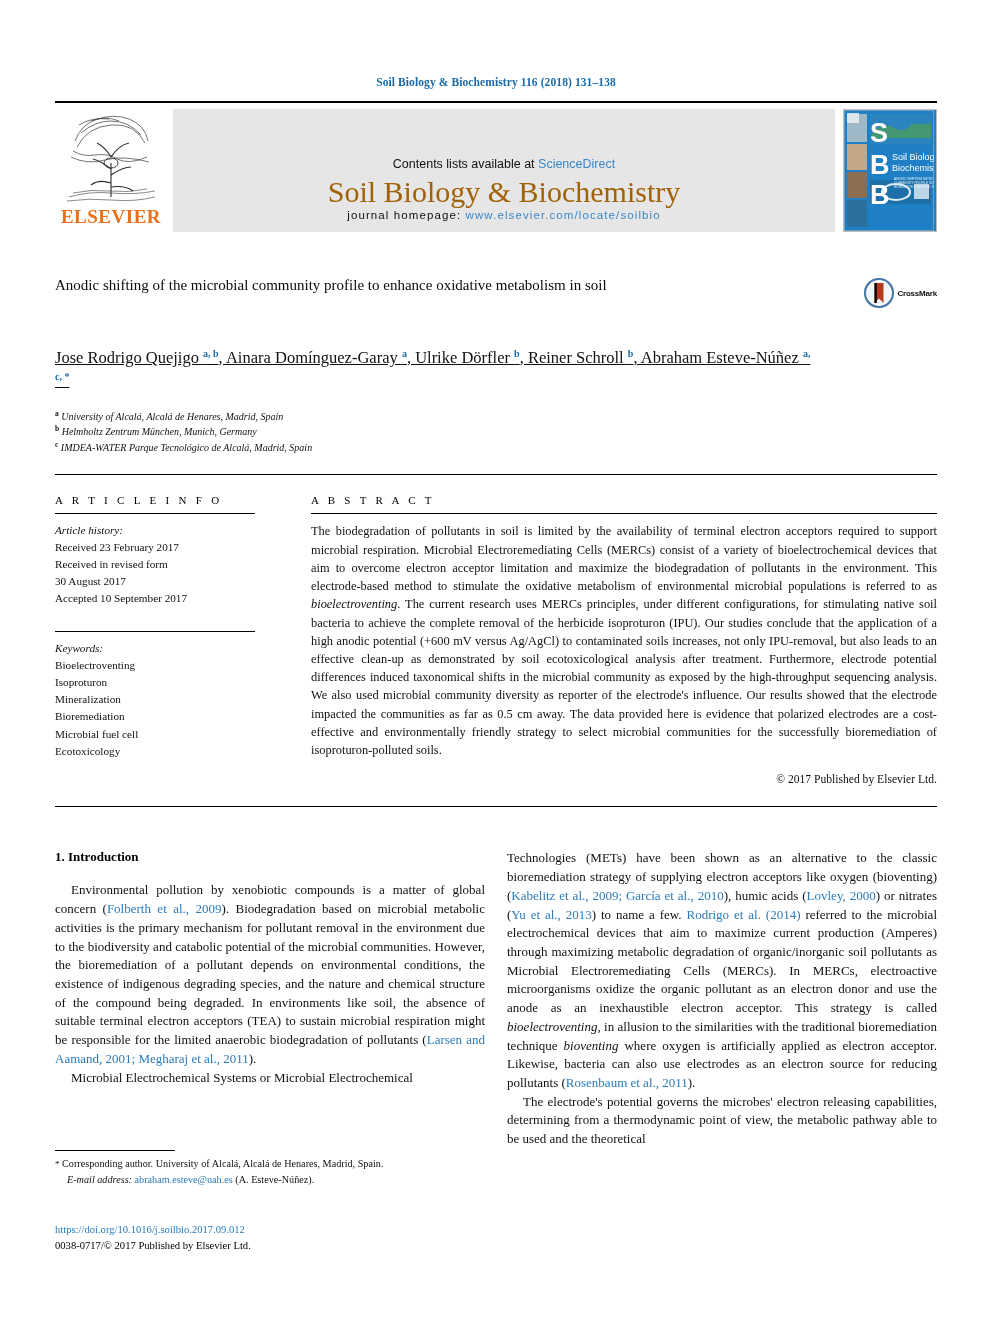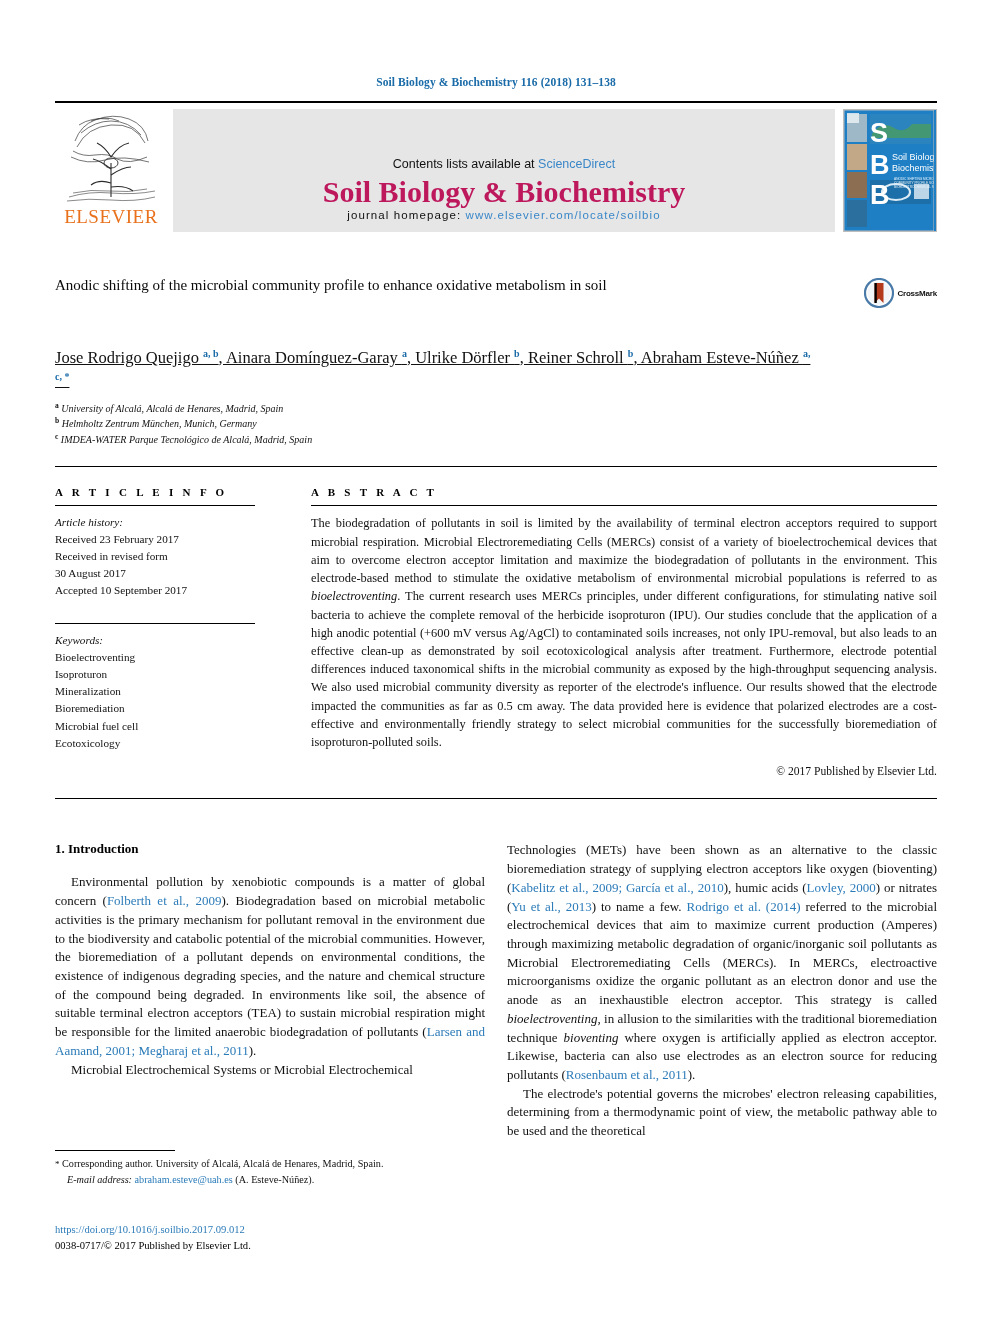--- a/index.html
+++ b/index.html
@@ -60,21 +60,21 @@
     align-items: center;
     justify-content: flex-start;
     padding-top: 2px;
   }
   .tree-svg { display:block; }
   .elsevier-word {
     font-family: "Liberation Serif", serif;
     font-size: 19px;
     letter-spacing: 0.5px;
     color: #E9711C;
-    font-weight: normal;
+    font-weight: bold;
     margin-top: 1px;
     line-height: 1;
   }
   .banner-mid {
     flex: 1 1 auto;
     background: #e6e6e6;
     display: flex;
     flex-direction: column;
     align-items: center;
     justify-content: flex-end;
@@ -87,24 +87,24 @@
     font-size: 12.5px;
     color: #111;
   }
   .contents-line a {
     color: #3a87c8;
     text-decoration: none;
   }
   .journal-title {
     font-family: "Liberation Serif", serif;
     font-size: 30px;
-    color: #be185d;
+    color: #a16207;
     line-height: 1;
     margin: 6px 0 2px 0;
-    font-weight: bold;
+    font-weight: normal;
   }
   .homepage-line {
     font-family: "Liberation Sans", sans-serif;
     font-size: 11.5px;
     letter-spacing: 1.1px;
     color: #111;
   }
   .homepage-line .url { color: #3a87c8; }
 
   .cover {
@@ -157,21 +157,21 @@
     text-decoration: underline;
   }
   .authors sup {
     color: #1a6ba8;
     font-size: 10px;
     font-weight: bold;
     vertical-align: super;
     line-height: 0;
   }
   .affiliations {
-    margin-top: 8px;
+    margin-top: 16px;
     font-family: "Liberation Serif", serif;
     font-style: italic;
     font-size: 10px;
     line-height: 1.55;
     color: #111;
   }
   .affiliations sup {
     font-style: normal;
     font-weight: bold;
     font-size: 7.5px;
@@ -192,21 +192,21 @@
     width: 200px;
     flex: 0 0 200px;
     padding-right: 12px;
   }
   .col-abstract {
     flex: 1 1 auto;
     padding-left: 44px;
   }
   .sec-head {
     font-family: "Liberation Serif", serif;
-    font-weight: bold;
+    font-weight: normal;
     font-size: 11px;
     letter-spacing: 3.3px;
     color: #000;
   }
   .rule-thin {
     border-top: 1.1px solid #000;
     margin: 7px 0 8px 0;
   }
   .info-body {
     font-family: "Liberation Serif", serif;

